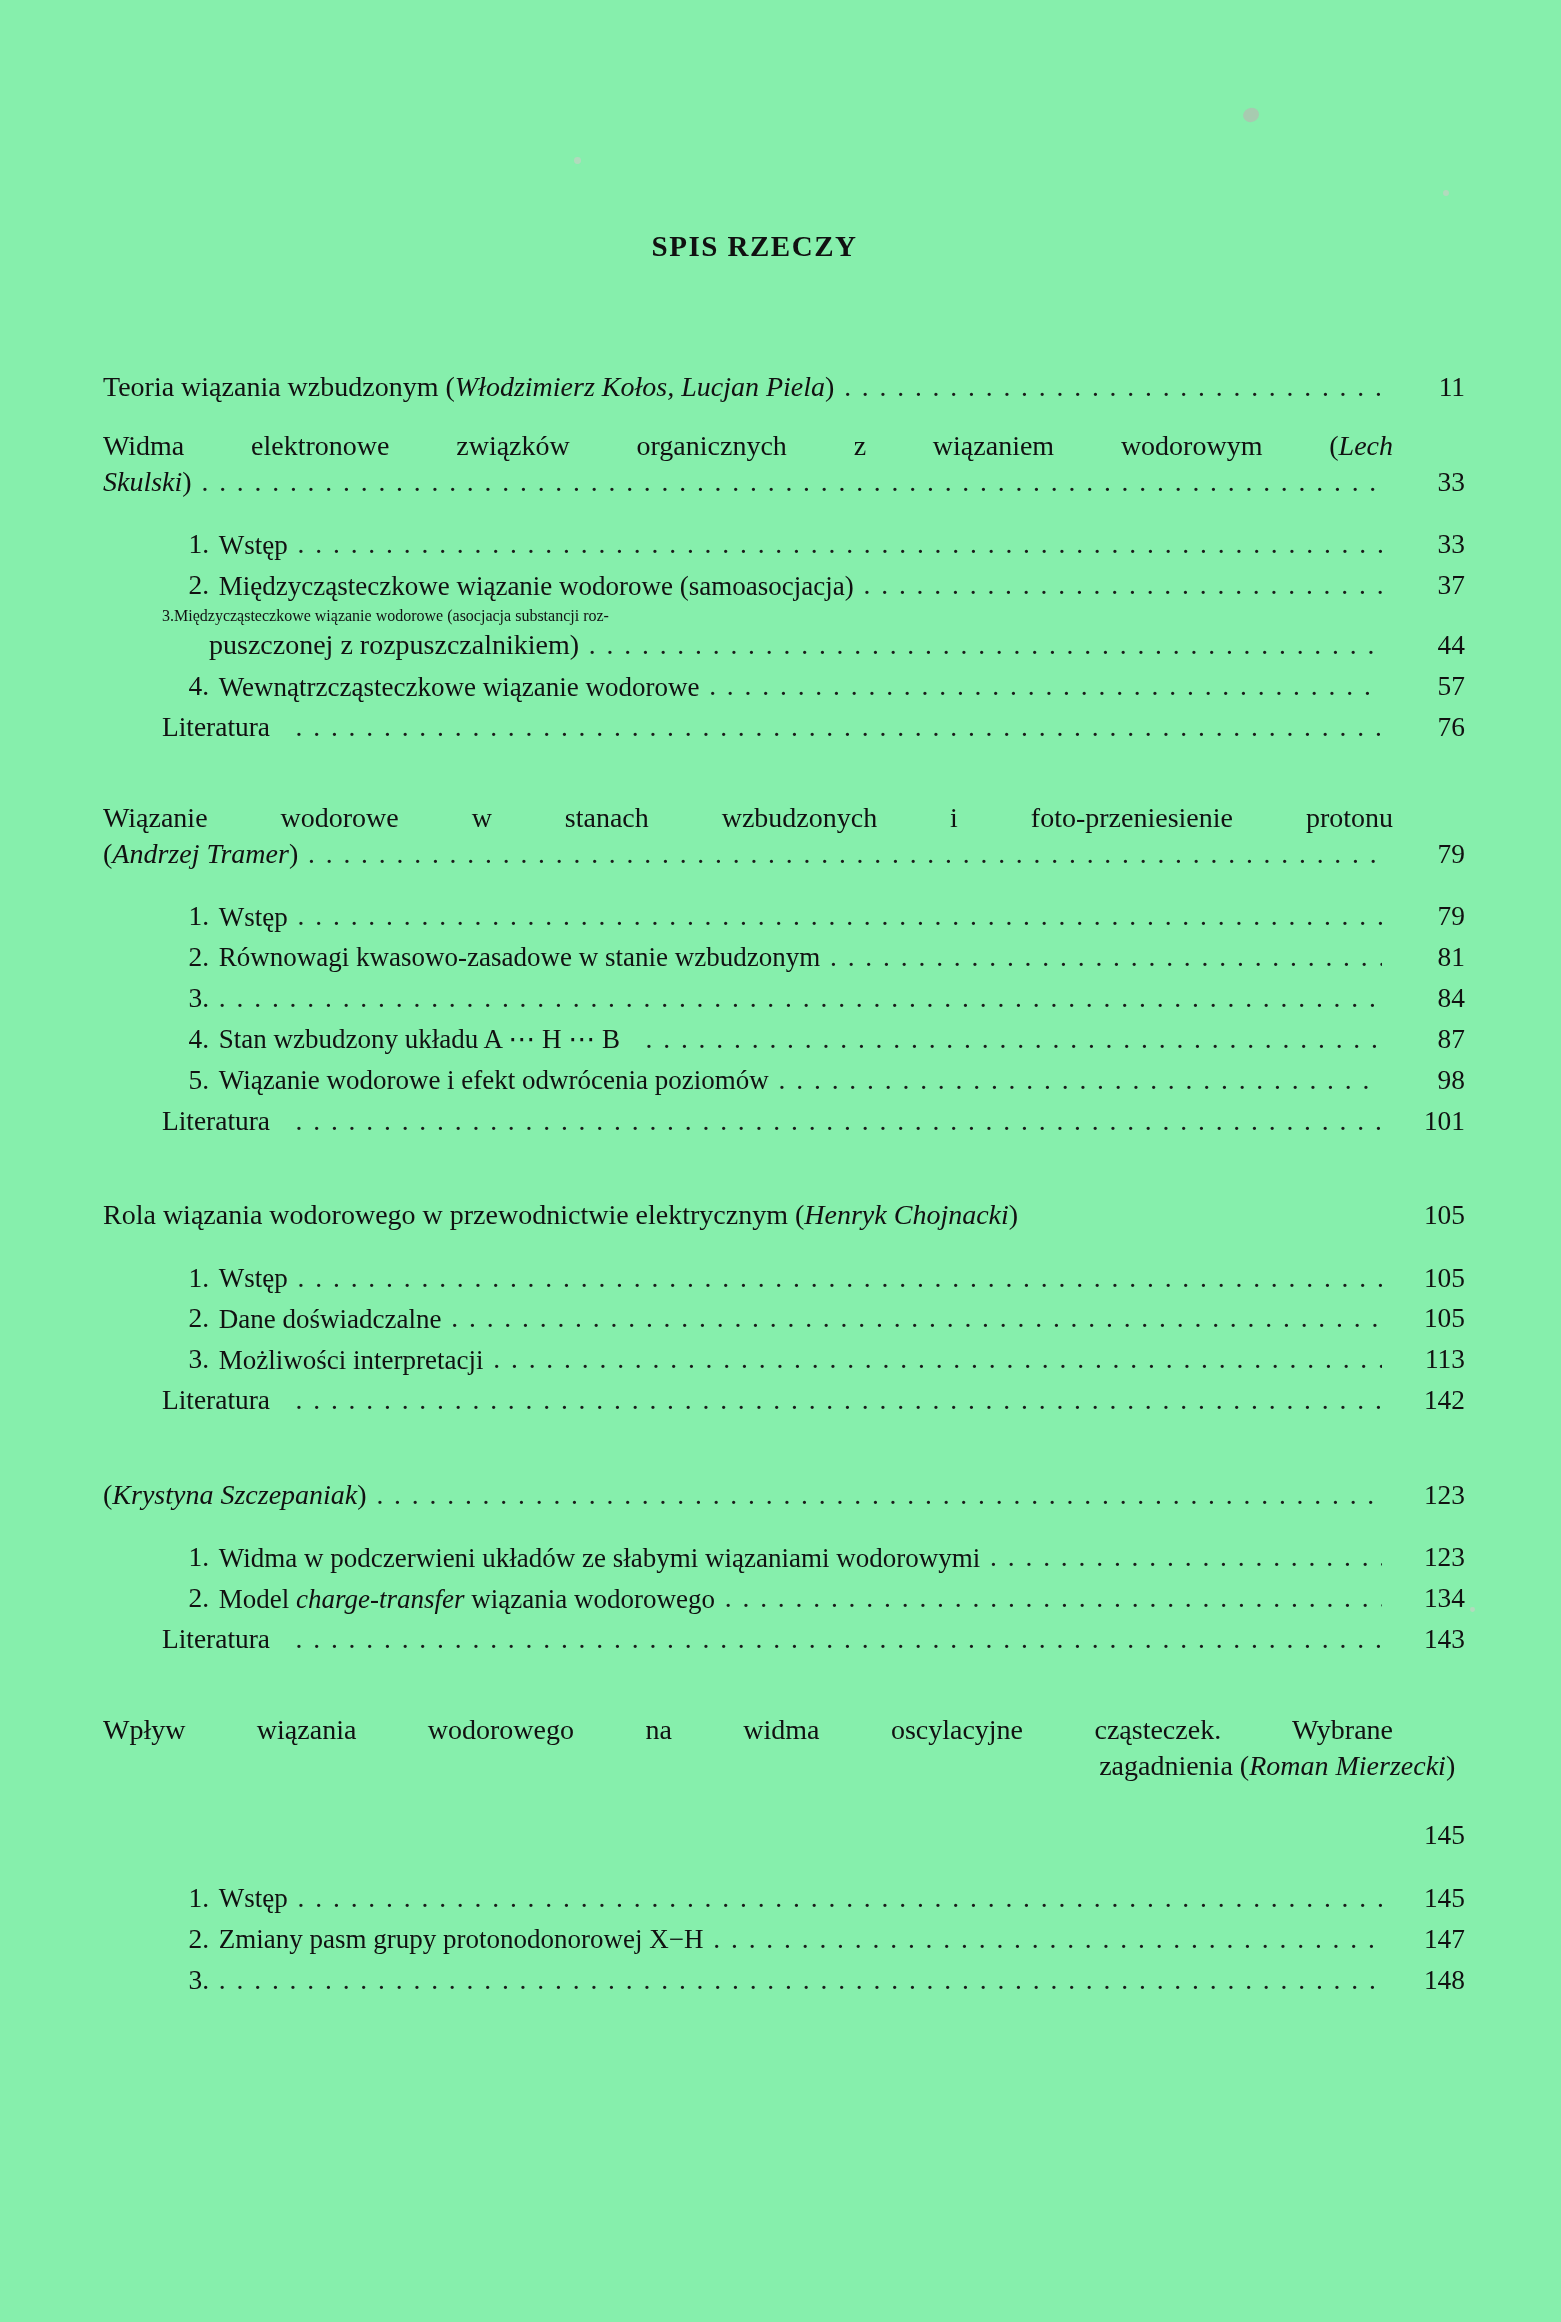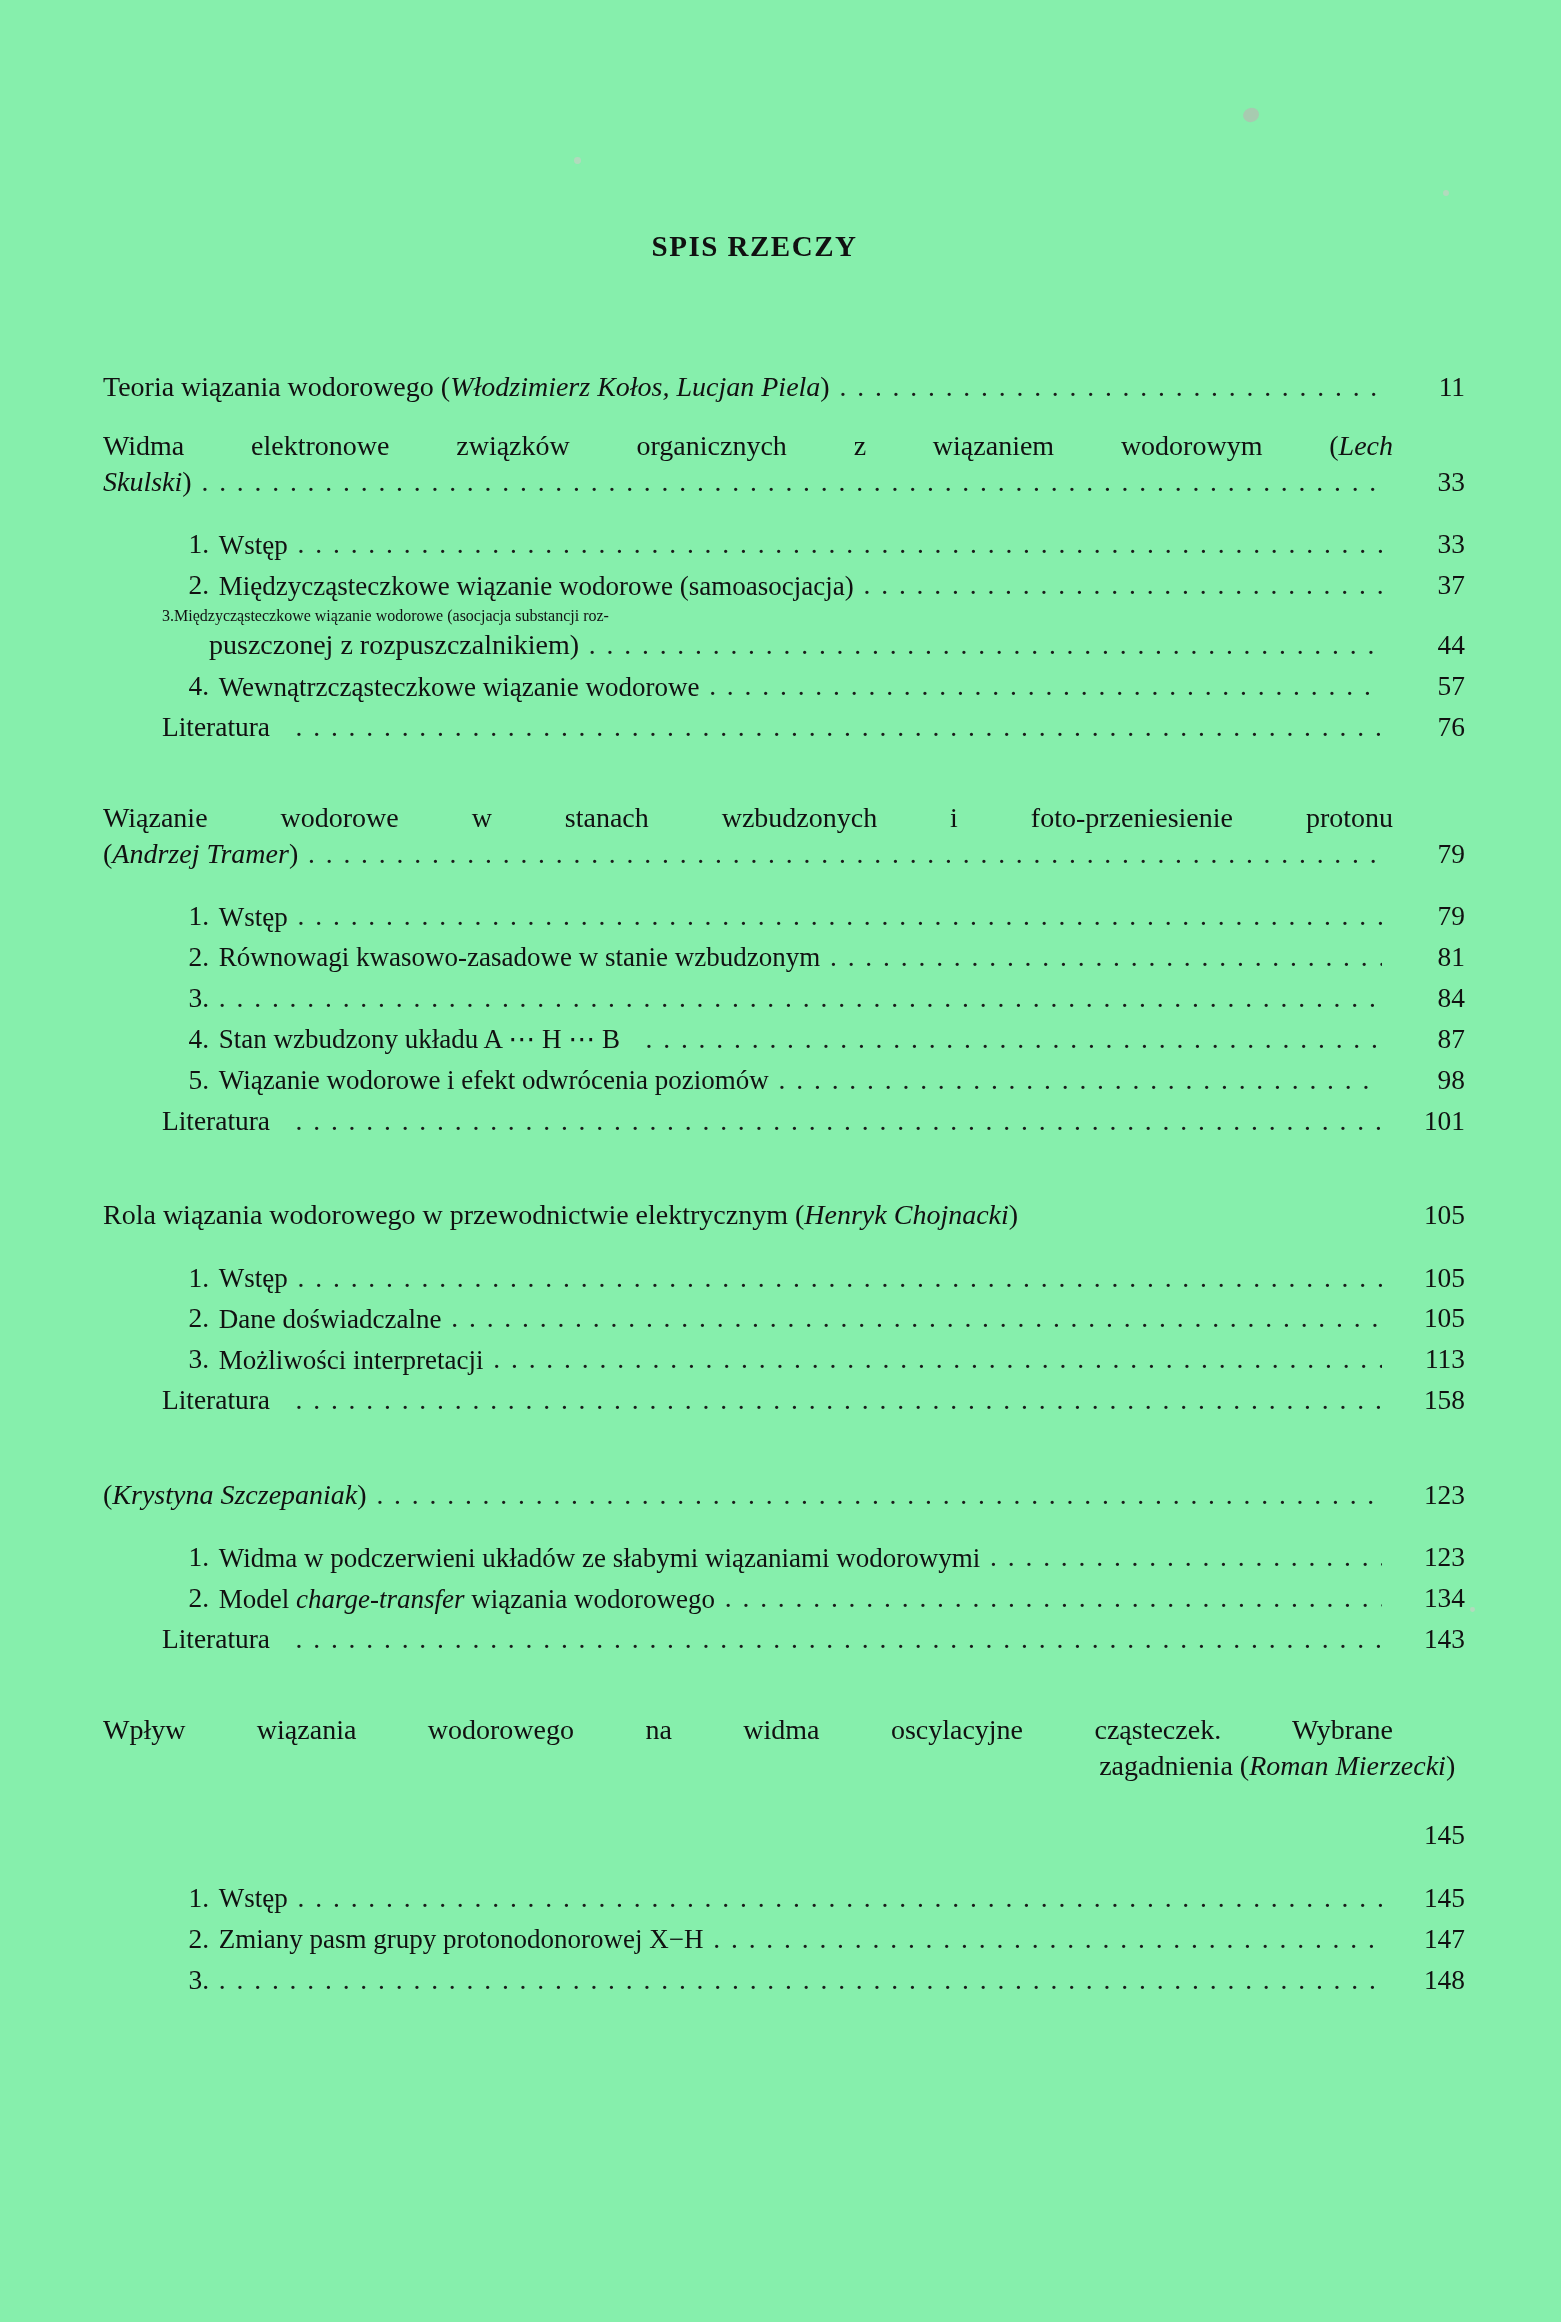--- a/index.html
+++ b/index.html
@@ -148,21 +148,21 @@
   <div class="smudge1"></div>
   <div class="speck" style="left:574px;top:157px;width:6.9px;height:6.9px;"></div>
   <div class="speck" style="left:1443px;top:190px;width:5.9px;height:5.9px;"></div>
   <div class="speck" style="left:1470px;top:1607px;width:4.9px;height:4.9px;"></div>
 
   <div class="content">
 
     <div class="doc-title">SPIS RZECZY</div>
 
     <div class="entry chapter" style="margin-top:0;">
-      <span class="txt"><span>Teoria wiązania wodorowego (</span><i>Włodzimierz Kołos, Lucjan Piela</i><span>)</span></span>
+      <span class="txt"><span>Teoria wiązania wzbudzonym (</span><i>Włodzimierz Kołos, Lucjan Piela</i><span>)</span></span>
       <span class="leader"></span>
       <span class="pg">11</span>
     </div>
 
     <div class="chapter wrap">
       <span class="line1"><span>Widma elektronowe związków organicznych z wiązaniem wodorowym (</span><i>Lech</i></span>
       <span class="line2 entry" style="margin-bottom:0;">
         <span class="txt"><i>Skulski</i><span>)</span></span>
         <span class="leader"></span>
         <span class="pg">33</span>
@@ -284,21 +284,21 @@
     <div class="entry sub">
       <span class="num">3.</span>
       <span class="txt">Możliwości interpretacji</span>
       <span class="leader"></span>
       <span class="pg">113</span>
     </div>
 
     <div class="entry lit">
       <span class="txt" style="padding-right:25.5px;">Literatura</span>
       <span class="leader"></span>
-      <span class="pg">158</span>
+      <span class="pg">142</span>
     </div>
 
     <div class="gap-md"></div>
 
     <div class="chapter wrap">
       <span class="line2 entry" style="margin-bottom:0;">
         <span class="txt"><span>(</span><i>Krystyna Szczepaniak</i><span>)</span></span>
         <span class="leader"></span>
         <span class="pg">123</span>
       </span>

